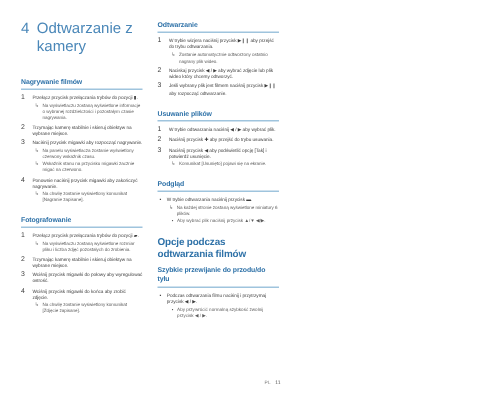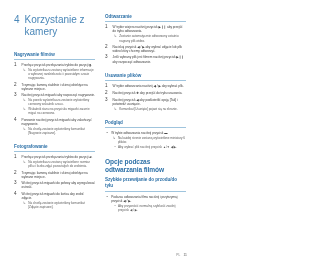--- a/index.html
+++ b/index.html
@@ -180,21 +180,21 @@
     color: #5a5a5a;
   }
 </style>
 </head>
 <body>
 
 <div class="page">
 
   <div class="chapter">
     <span class="chapter-num">4</span>
-    <span class="chapter-title">Korzystanie z kamery</span>
+    <span class="chapter-title">Odtwarzanie z kamery</span>
   </div>
 
   <div class="col col-left">
 
     <div class="sec-head first">Nagrywanie filmów</div>
 
     <div class="step">
       <div class="step-num">1</div>
       <div class="step-body">
         <div class="step-text">Przełącz przycisk przełączania trybów do pozycji ▮.</div>

